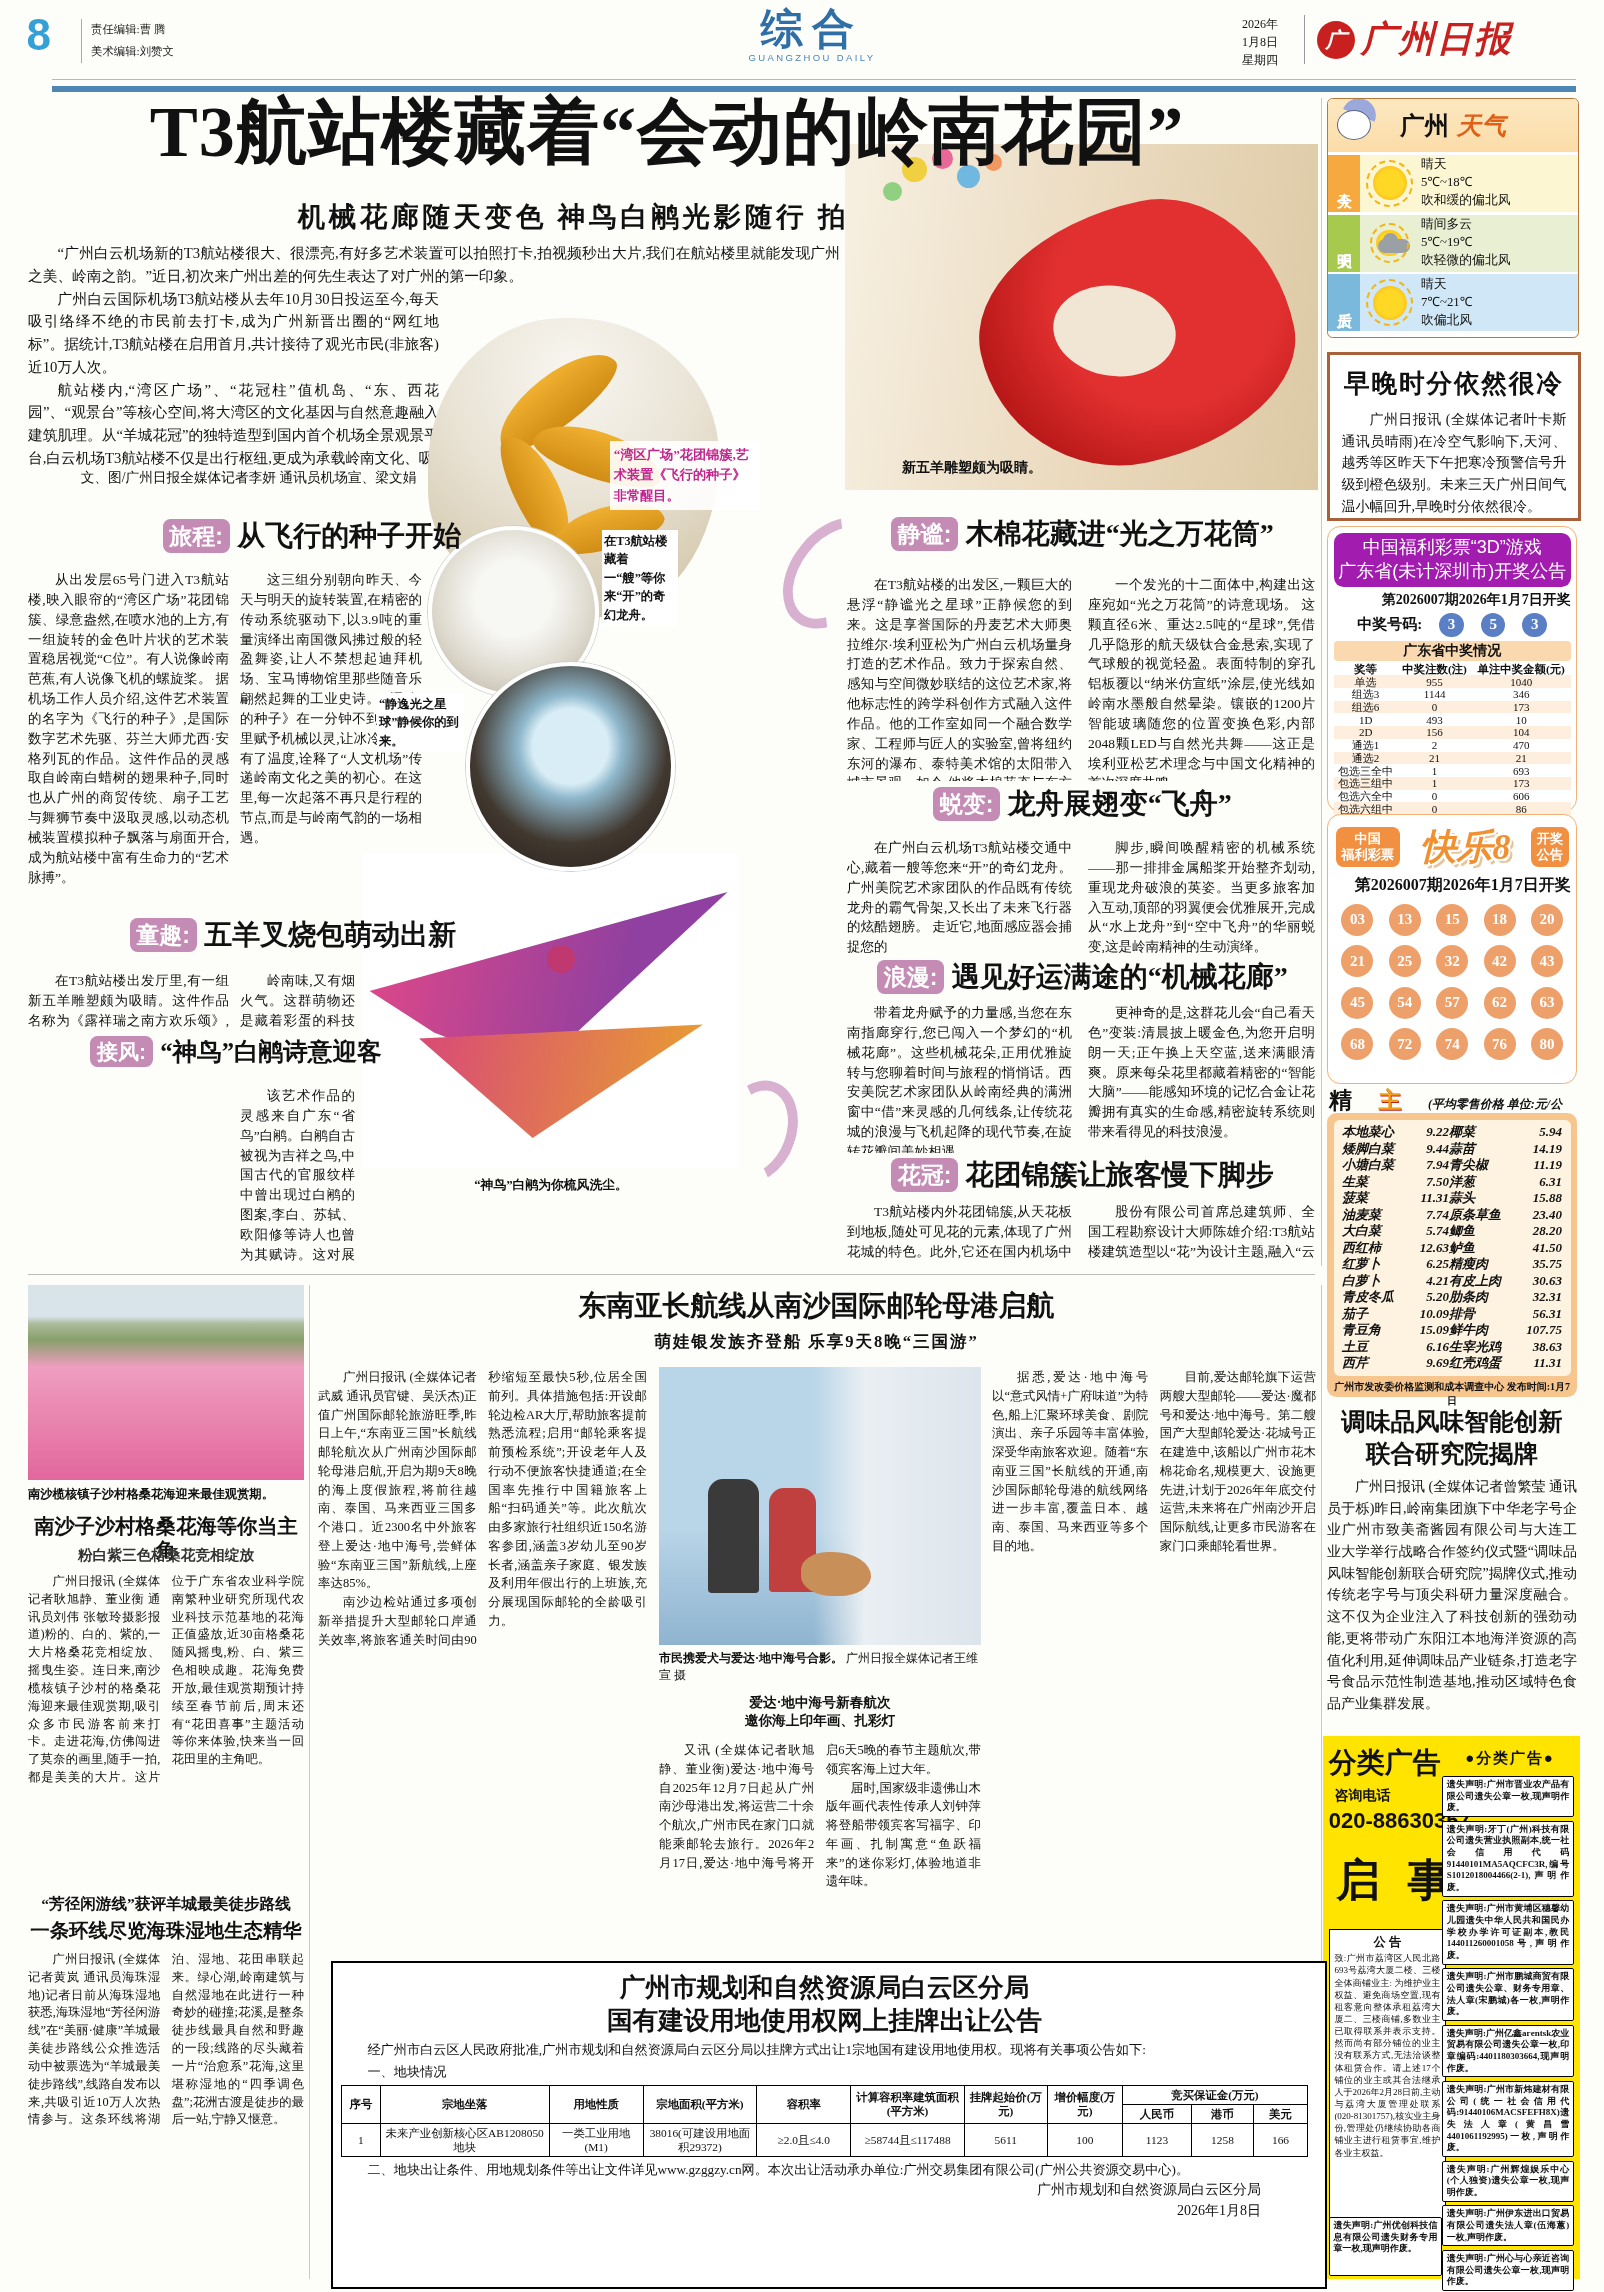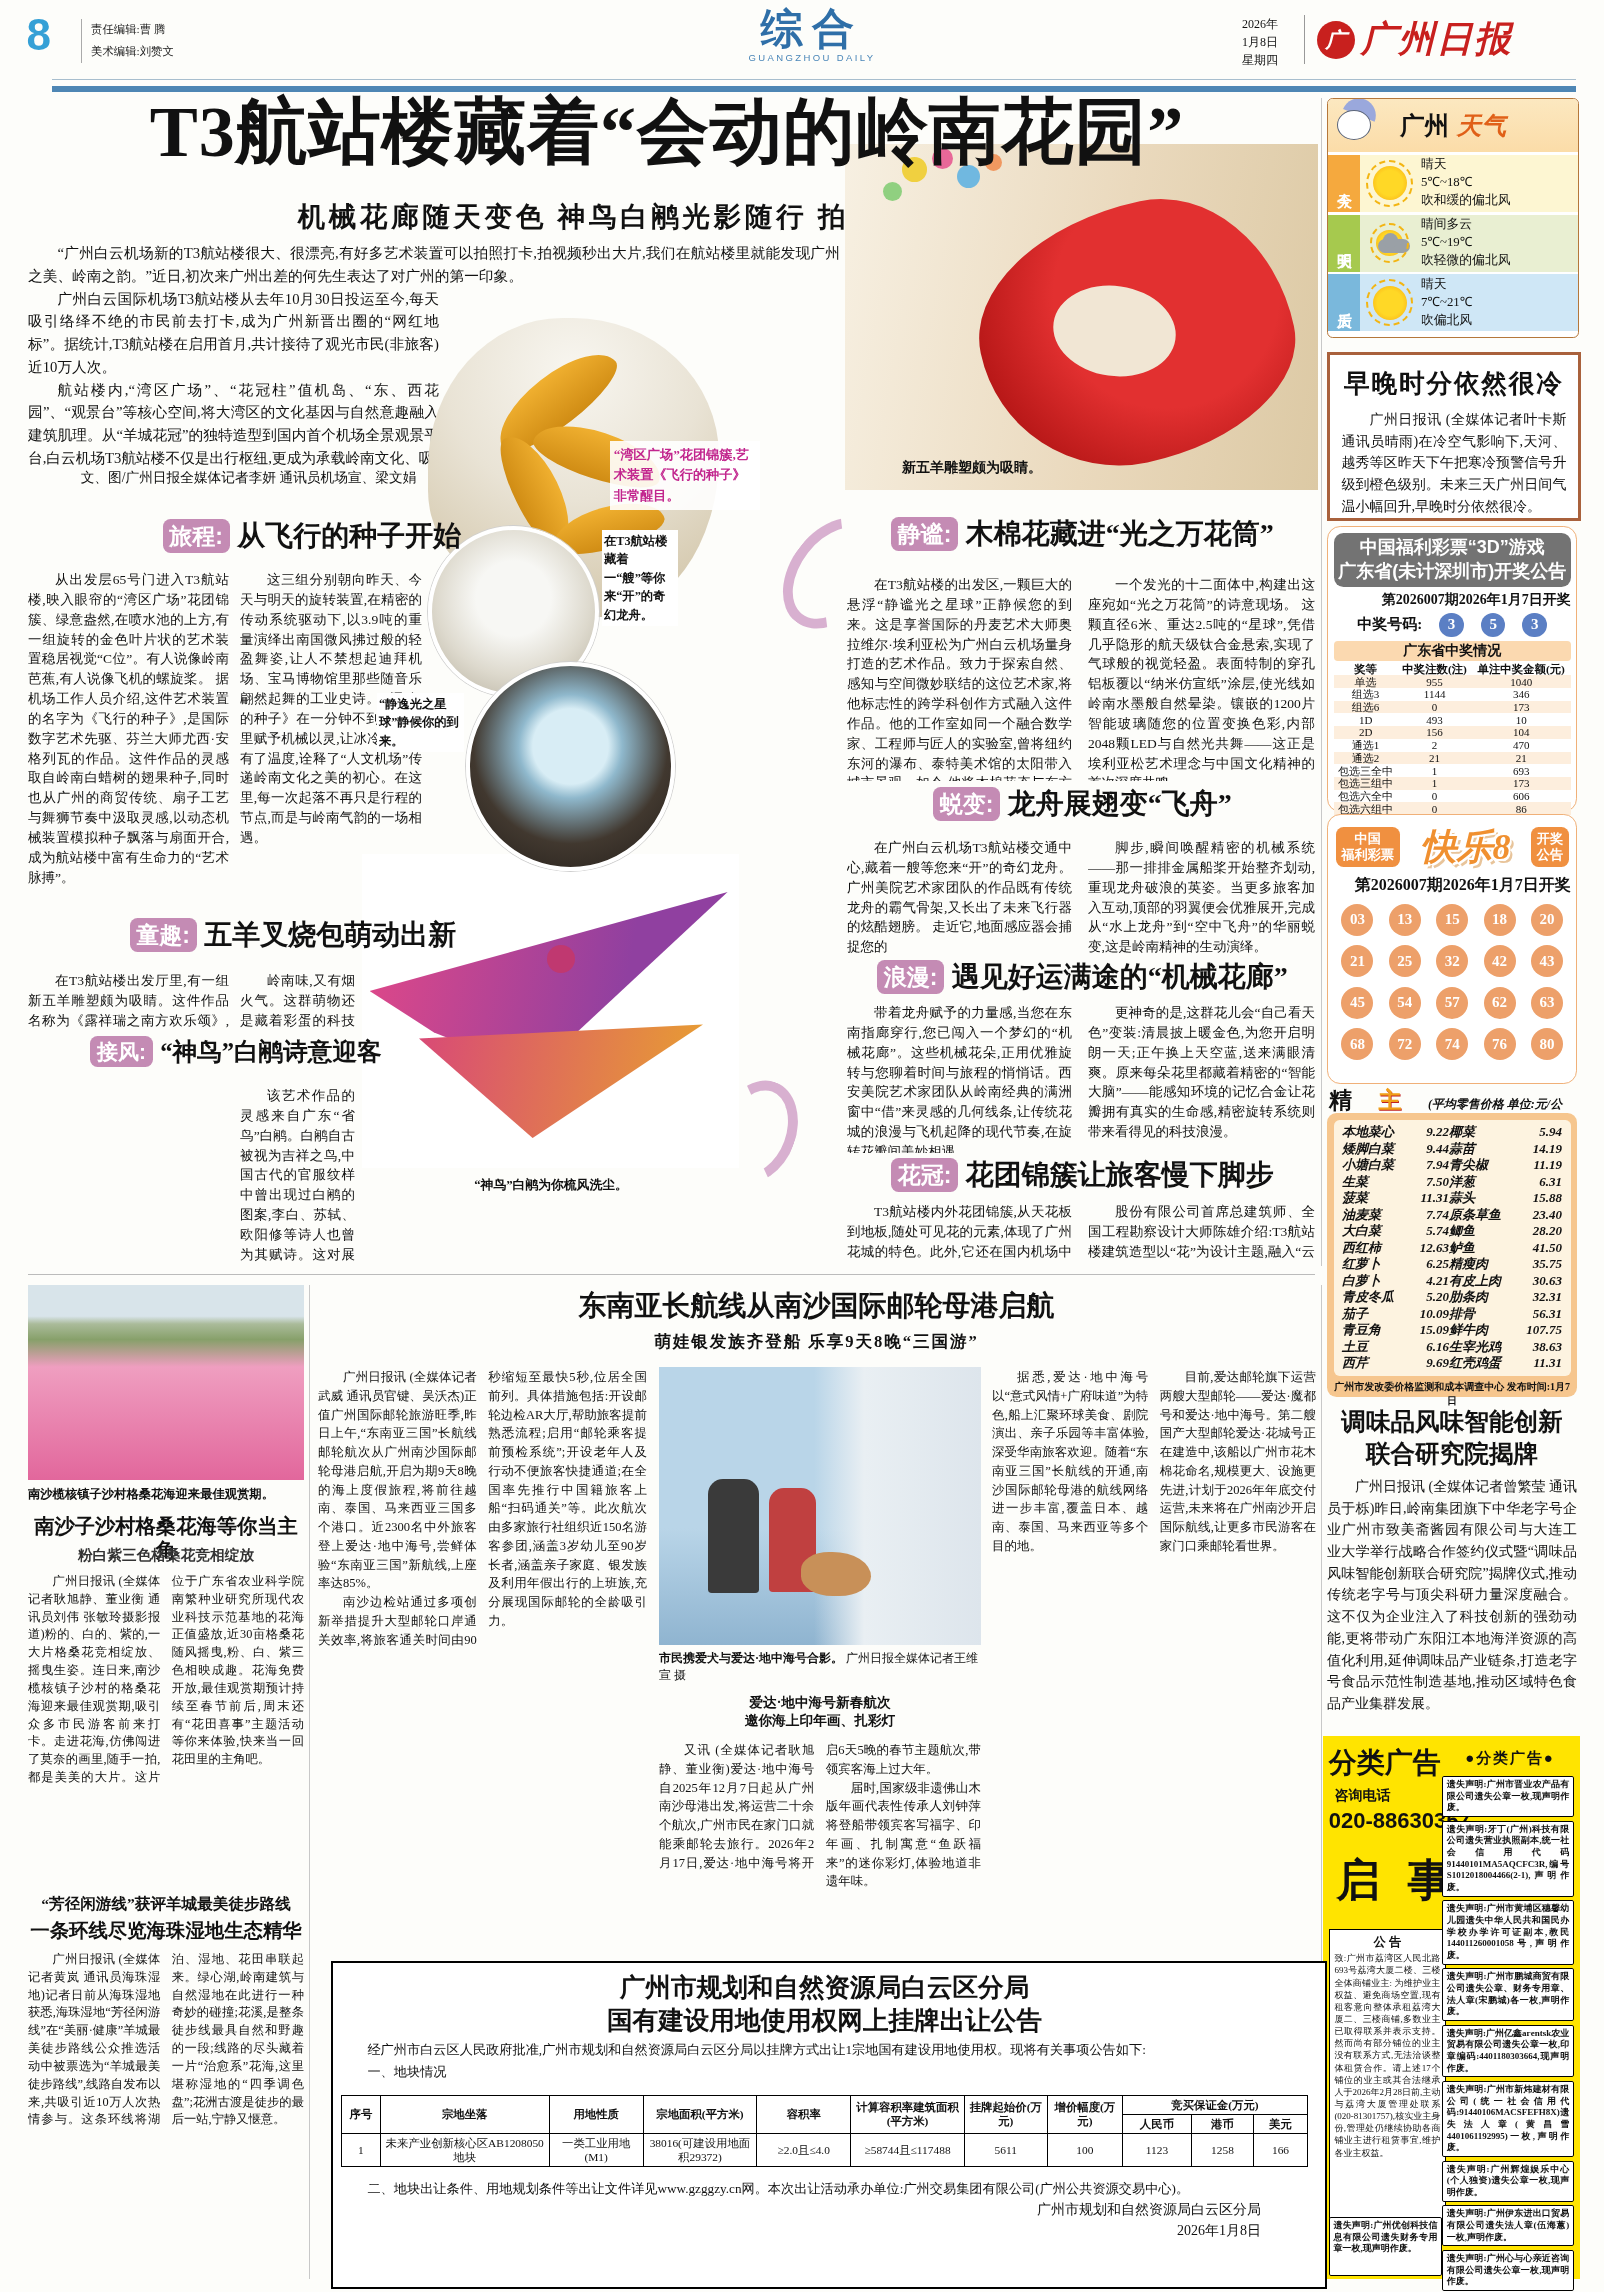--- a/index.html
+++ b/index.html
@@ -65,21 +65,21 @@
   .wicon{width:59px;display:flex;align-items:center;justify-content:center;}
   .wtxt{flex:1;font-size:12.8px;line-height:1.4;padding-left:1.9px;}
   .sun{width:34px;height:34px;border-radius:50%;background:radial-gradient(circle,#ffd826 52%,#f8a810);position:relative;}
   .sun::after{content:"";position:absolute;inset:-6.6px;border:2.8px dashed #f3b512;border-radius:50%;}
   .cloud{position:absolute;width:32px;height:13.2px;background:#9aa0a6;border-radius:9.5px;left:1.9px;bottom:3.8px;}
   .cloud::before{content:"";position:absolute;width:15px;height:15px;background:#9aa0a6;border-radius:50%;left:4.7px;top:-6.6px;}
   .coldbox{border:3.8px solid #a9613c;background:#fff;padding:9.5px 11.4px;}
   .coldbox h3{margin:1.9px 0 7.6px;font-size:25.6px;font-weight:900;text-align:center;letter-spacing:1.9px;}
   .coldbox p{margin:0;font-size:14px;line-height:1.55;text-align:justify;text-indent:2em;}
   .lotbox{border:1.9px solid #f0b078;border-radius:13.2px;background:#fff;padding:5.7px;}
-  .lothead{background:#737373;border-radius:9.5px;color:#fff;font-weight:700;font-size:18px;
+  .lothead{background:#a21caf;border-radius:9.5px;color:#fff;font-weight:400;font-size:18px;
            text-align:center;line-height:1.3;padding:3.8px 0;font-family:"Liberation Sans",sans-serif;}
   .drawline{font-size:14px;font-weight:900;text-align:right;margin:3.8px 0;}
   .numrow{display:flex;align-items:center;justify-content:center;gap:17px;margin:1.9px 0 3.8px;}
   .numlbl{font-size:15px;font-weight:900;text-align:right;}
   .bluecirc{width:24.6px;height:24.6px;border-radius:50%;background:#5b7fc4;color:#fff;font-weight:900;
             font-size:15px;display:flex;align-items:center;justify-content:center;}
   .band{background:#fbd9b0;border-radius:3.8px;font-size:14px;font-weight:900;text-align:center;padding:0.9px 0;}
   table.lt{width:100%;border-collapse:collapse;font-size:11px;margin-top:1.9px;}
   table.lt td{text-align:center;padding:0 1.9px;height:12.7px;line-height:1.1;}
   table.lt tr.hd td{font-weight:700;font-size:11.4px;}
@@ -129,21 +129,21 @@
   .ph-ship{background:linear-gradient(180deg,#b9d5e8 0 58%,#8fb4d0);}
   .hull{position:absolute;right:0;top:0;width:52%;height:100%;
         background:linear-gradient(90deg,rgba(255,255,255,0),#e9eff3 30%,#dde5ec);}
   .shipcap{font-size:12px;line-height:1.45;}
   .vrule{width:0.9px;background:#c8c8c8;}
   .hrule{height:0.9px;background:#bbbbbb;}
   
   .notice{border:2.4px solid #000;background:#fff;padding:7.6px 17px;}
   .notice .nt{font-size:25.6px;font-weight:900;text-align:center;line-height:1.3;}
   .notice .ni{font-size:13.2px;margin:3.8px 0 0;text-indent:2em;line-height:1.4;}
-  table.land{border-collapse:collapse;width:100%;font-size:11.4px;margin:13px 0;}
+  table.land{border-collapse:collapse;width:100%;font-size:11.4px;margin:3px 0;}
   table.land td,table.land th{border:0.9px solid #000;text-align:center;padding:1.9px 2.8px;font-weight:400;line-height:1.25;}
   table.land th{font-weight:700;}
   .sign{text-align:right;font-size:14px;padding-right:47px;line-height:1.5;}
 </style>
 </head>
 <body>
 
 <div class="page">
 
   <div class="b pagenum" style="left:26.5px;top:9.5px;">8</div>

